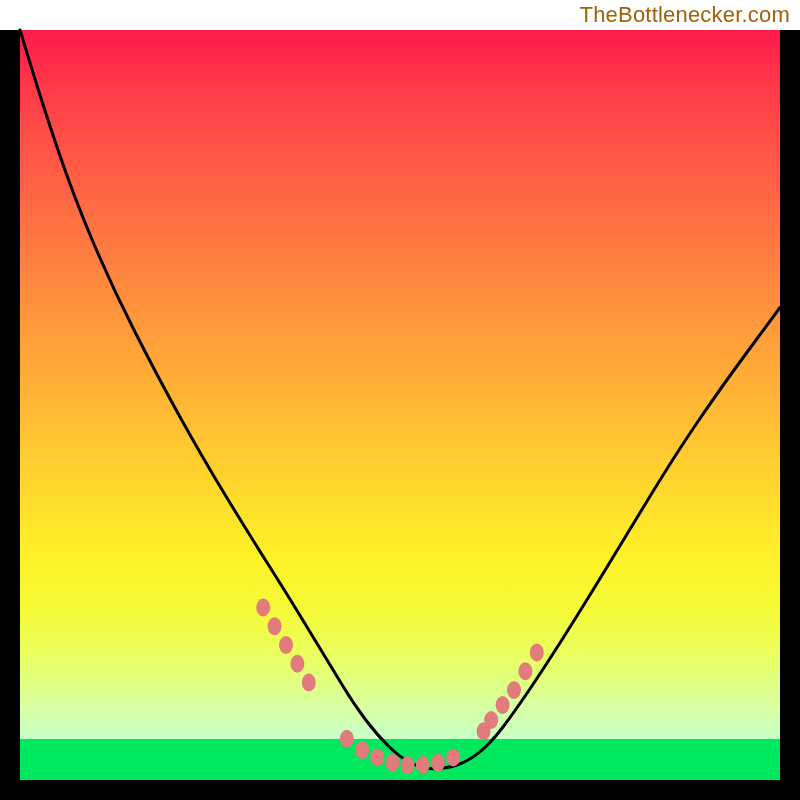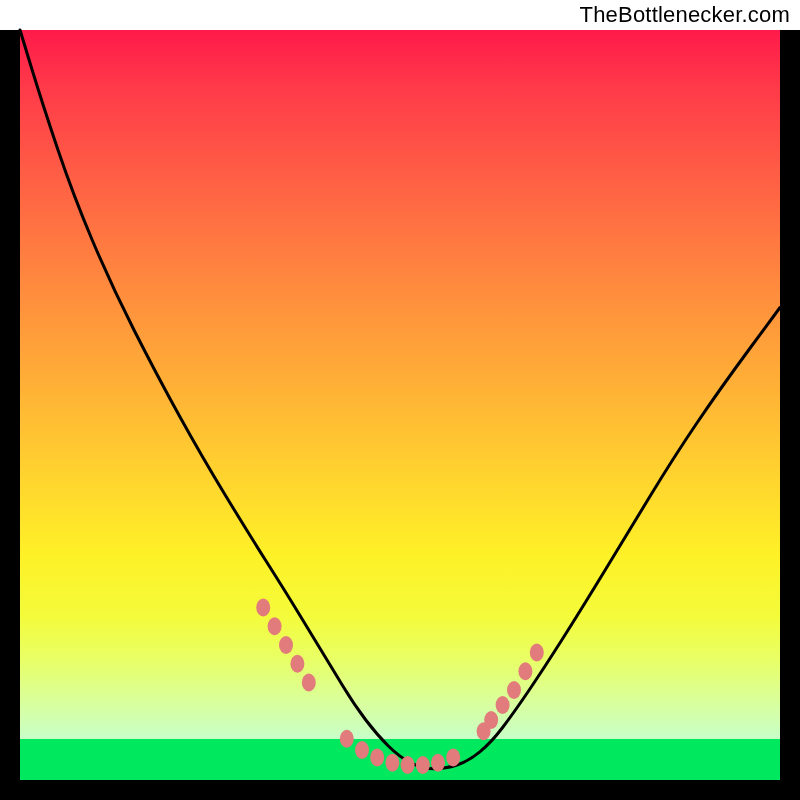--- a/index.html
+++ b/index.html
@@ -29,21 +29,21 @@
     background: #fff;
     display: flex;
     justify-content: flex-end;
     align-items: center;
     padding-right: 10px;
     box-sizing: border-box;
   }
   .watermark-bar span {
     font-size: 22px;
     font-weight: 500;
-    color: #000000;
+    color: #a16207;
     letter-spacing: 0.2px;
   }
   .plot-outer {
     position: absolute;
     left: 0;
     top: 30px;
     width: 800px;
     height: 770px;
     background: #000;
   }

